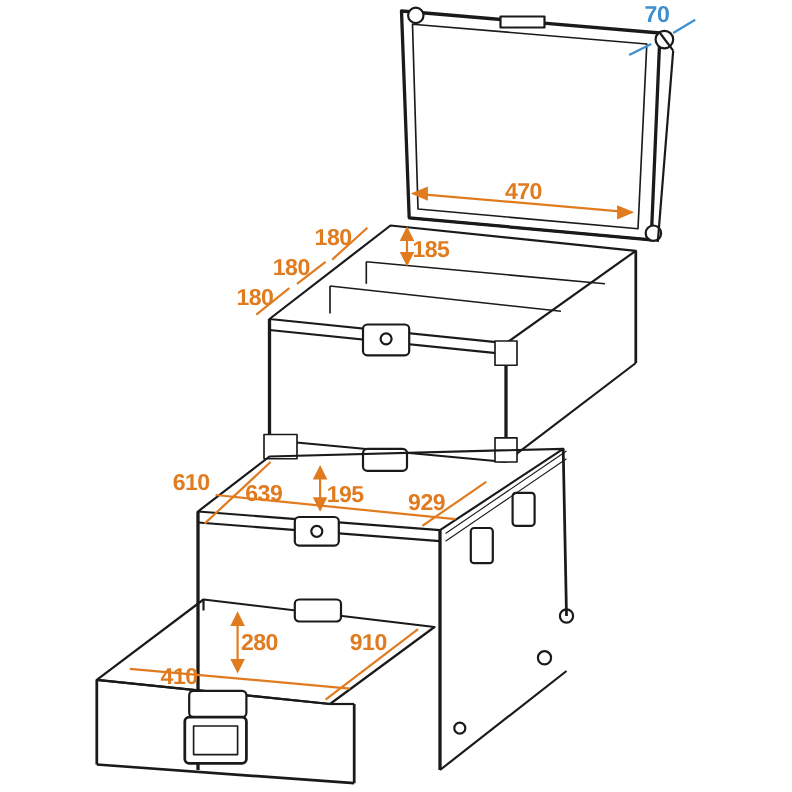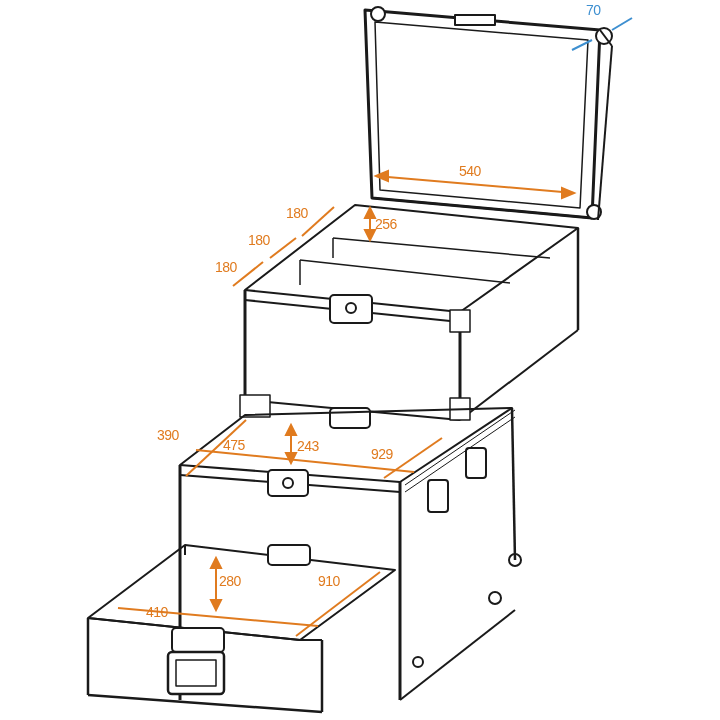--- a/index.html
+++ b/index.html
@@ -1,18 +1,18 @@
 <!DOCTYPE html>
 <html><head>
 <meta charset="utf-8">
 <style>
   html,body{margin:0;padding:0;background:#ffffff;}
   body{width:720px;height:720px;overflow:hidden;position:relative;font-family:"Liberation Sans",sans-serif;}
   svg{position:absolute;left:0;top:0;}
-  .dim{position:absolute;font-family:"Liberation Sans",sans-serif;font-weight:normal;font-size:14px;color:#e07b1f;letter-spacing:-0.5px;}
+  .dim{position:absolute;font-family:"Liberation Sans",sans-serif;font-weight:bold;font-size:21px;color:#e07b1f;letter-spacing:-0.5px;}
   .dim.blue{color:#3d8fd0;}
 </style>
 </head>
 <body>
 
 <svg width="720" height="720" viewBox="0 0 720 720" xmlns="http://www.w3.org/2000/svg">
   <g fill="none" stroke="#1a1a1a" stroke-width="2" stroke-linejoin="round">
 
     <g>
       <polygon points="365,10 600,30 592,218 372,198" stroke-width="3"></polygon>
@@ -101,24 +101,24 @@
     <line x1="118" y1="608" x2="318" y2="626"></line>
     <line x1="296" y1="636" x2="380" y2="572"></line>
   </g>
   <g stroke="#3d8fd0" stroke-width="2" fill="#3d8fd0">
     <line x1="632" y1="18" x2="612" y2="30"></line>
     <line x1="572" y1="50" x2="592" y2="40"></line>
   </g>
 </svg>
 
 <div class="dim blue" style="left:586px;top:2px;">70</div>
-<div class="dim" style="left:459px;top:163px;">540</div>
+<div class="dim" style="left:459px;top:163px;">470</div>
 <div class="dim" style="left:286px;top:205px;">180</div>
 <div class="dim" style="left:248px;top:232px;">180</div>
 <div class="dim" style="left:215px;top:259px;">180</div>
-<div class="dim" style="left:375px;top:216px;">256</div>
-<div class="dim" style="left:157px;top:427px;">390</div>
-<div class="dim" style="left:223px;top:437px;">475</div>
-<div class="dim" style="left:297px;top:438px;">243</div>
+<div class="dim" style="left:375px;top:216px;">185</div>
+<div class="dim" style="left:157px;top:427px;">610</div>
+<div class="dim" style="left:223px;top:437px;">639</div>
+<div class="dim" style="left:297px;top:438px;">195</div>
 <div class="dim" style="left:371px;top:446px;">929</div>
 <div class="dim" style="left:219px;top:573px;">280</div>
 <div class="dim" style="left:146px;top:593px;margin-top:11px;">410</div>
 <div class="dim" style="left:318px;top:573px;">910</div>
 
 </body></html>

